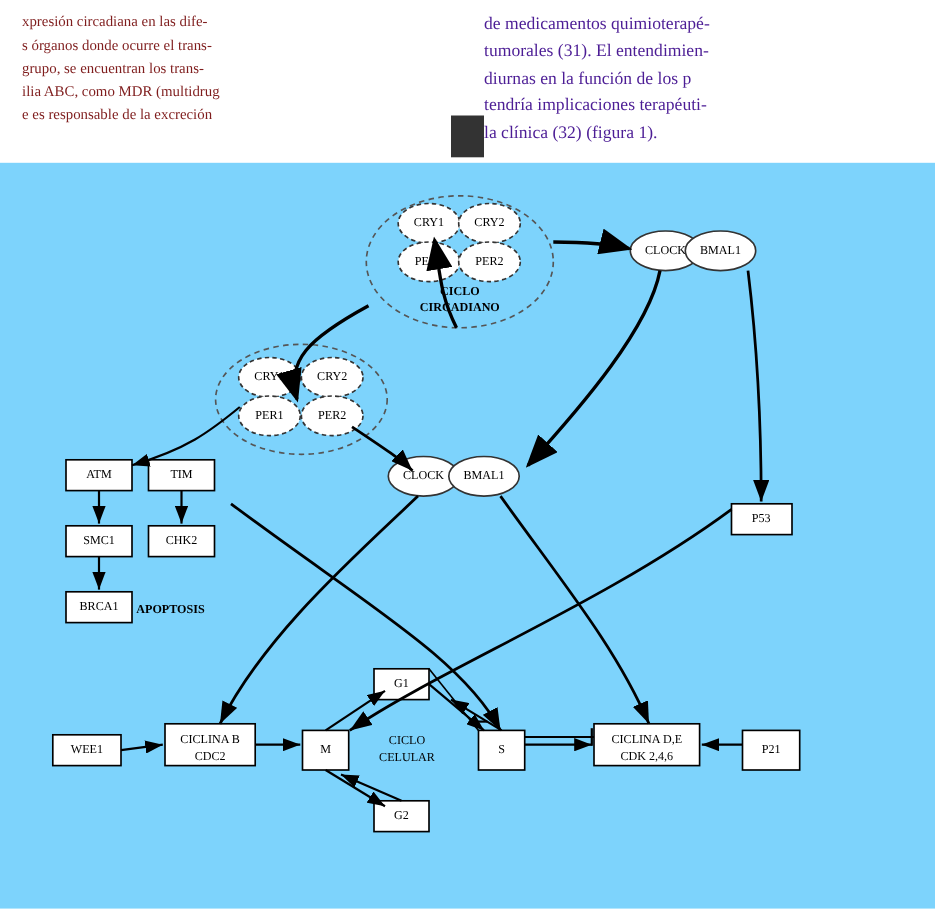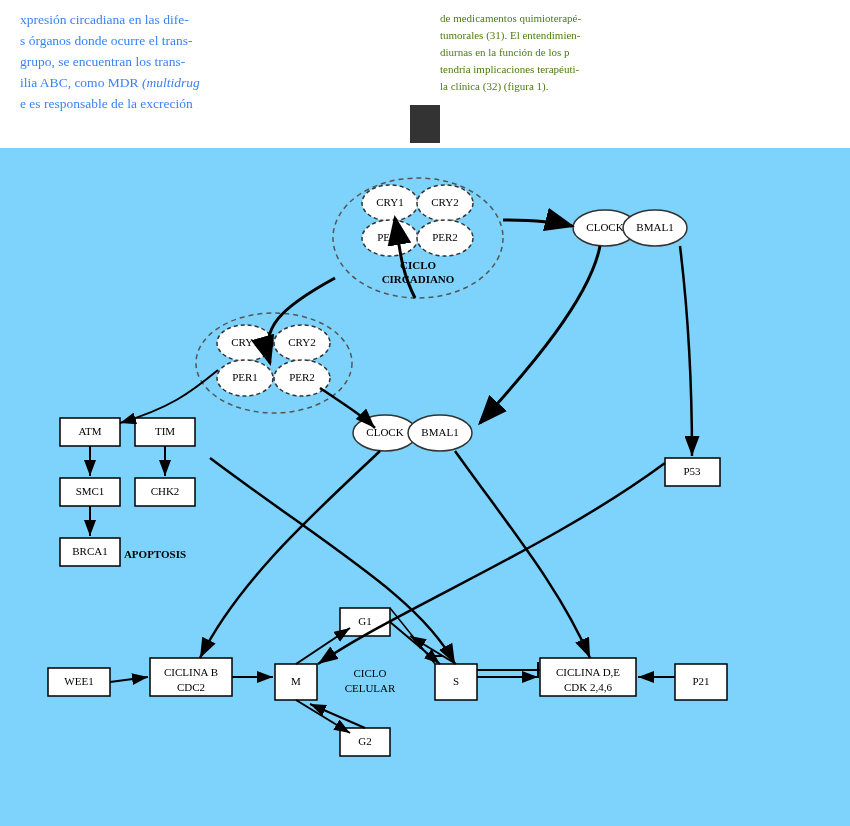--- a/index.html
+++ b/index.html
@@ -17,30 +17,30 @@
       display: flex;
       width: 100%;
       height: 130px;
       padding: 10px 0 0 0;
     }
     .top-left {
       width: 50%;
       padding: 0 15px 0 20px;
       font-size: 13.5px;
       line-height: 1.55;
-      color: #3b82f6;
+      color: #7f1d1d;
     }
     .top-right {
       width: 50%;
       padding: 0 20px 0 15px;
-      font-size: 11px;
+      font-size: 16px;
       line-height: 1.55;
-      color: #4d7c0f;
-    }
-    .italic { font-style: italic; }
+      color: #4c1d95;
+    }
+    .italic { }
     .center-block {
       position: absolute;
       left: 50%;
       top: 105px;
       transform: translateX(-50%);
       width: 30px;
       height: 38px;
       background: #333;
     }
 

